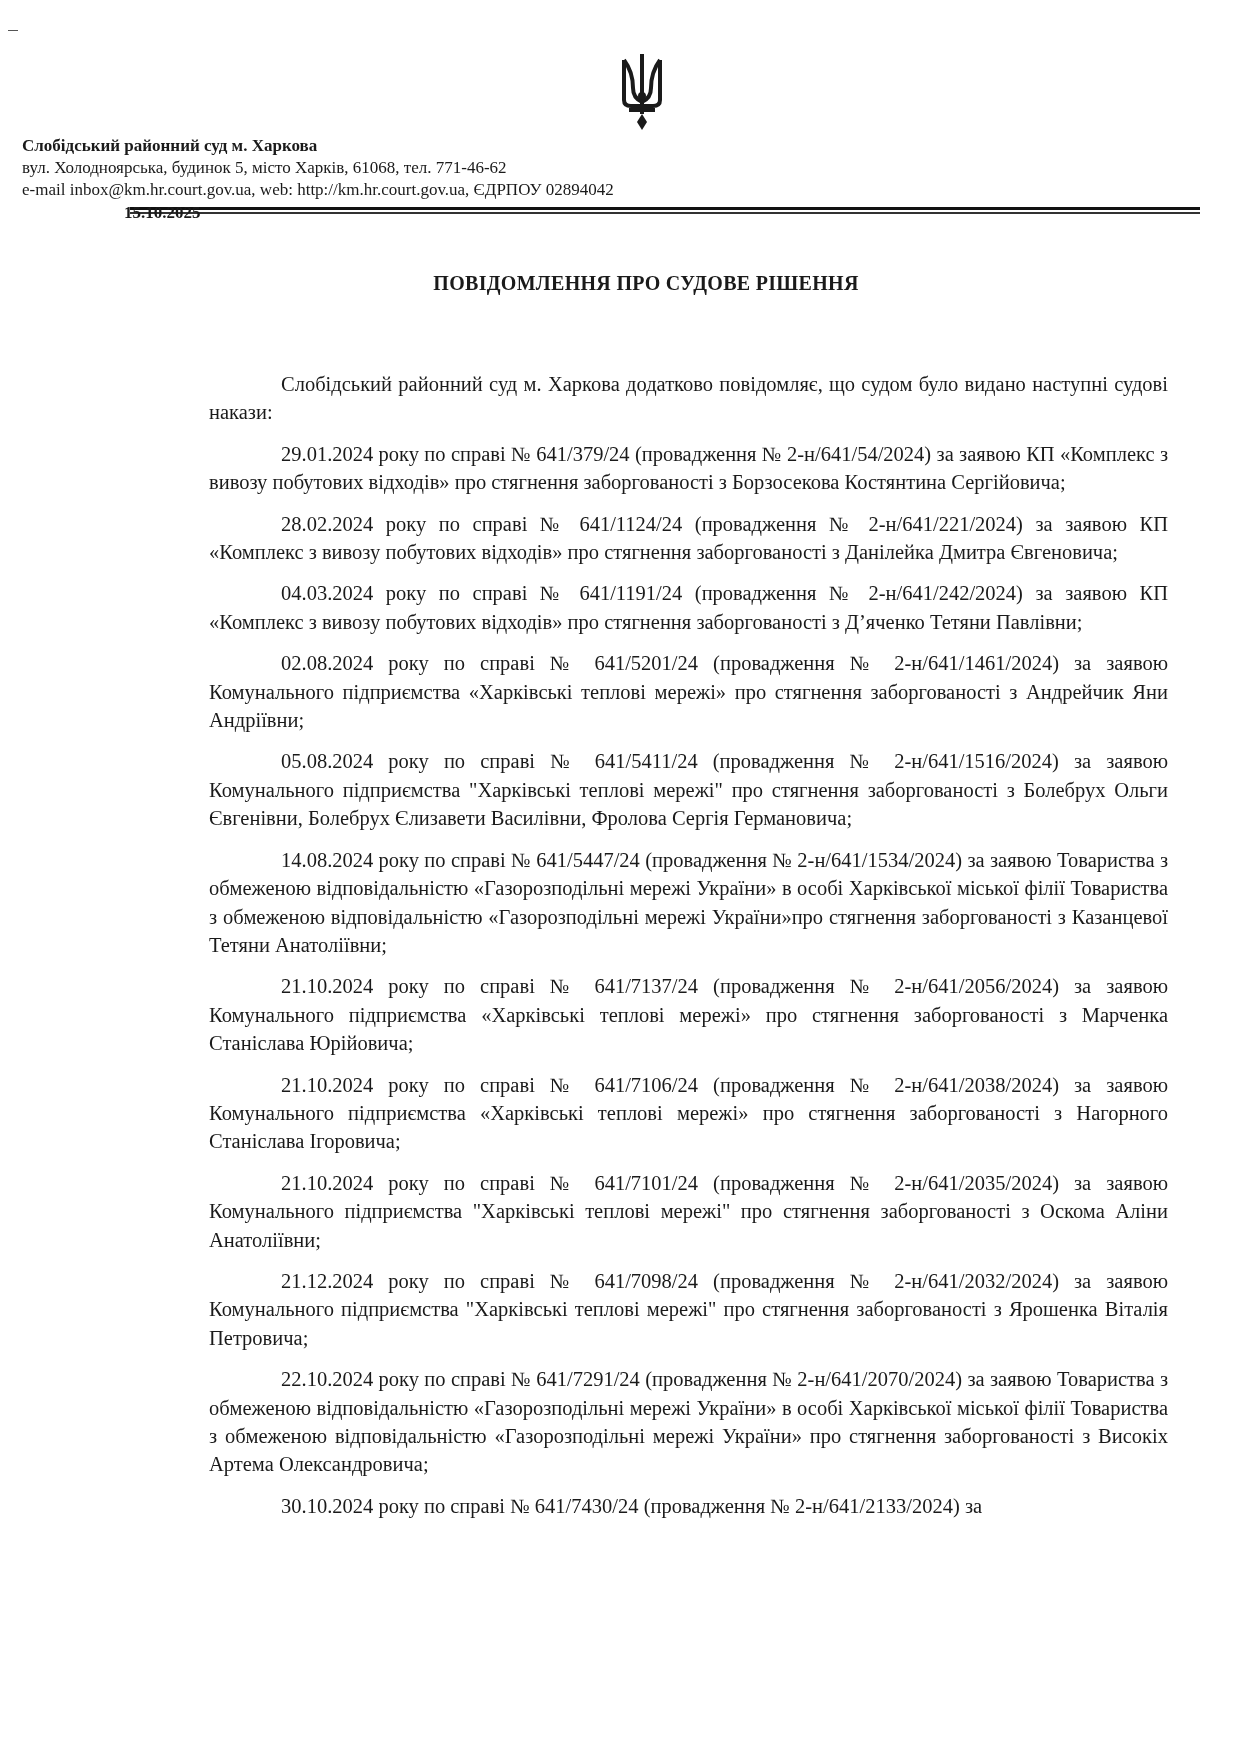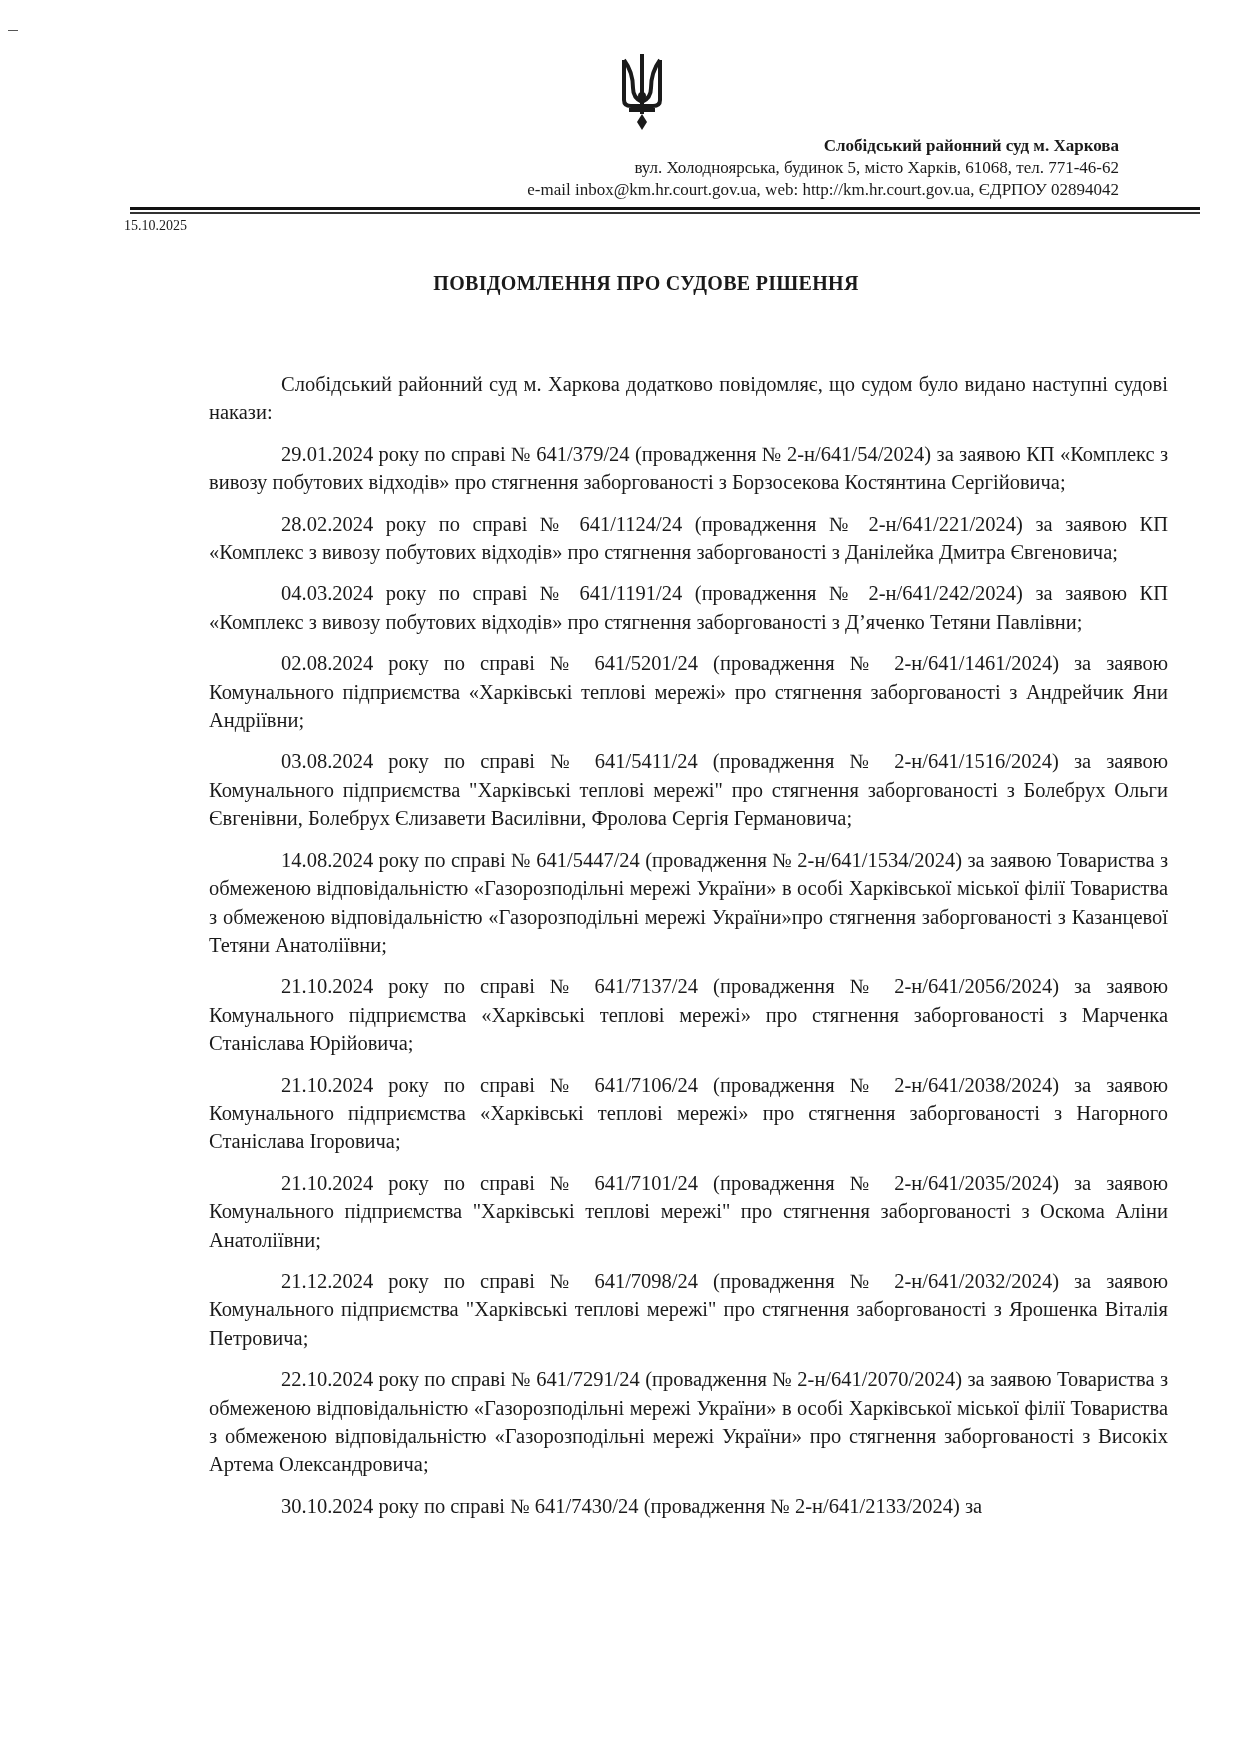--- a/index.html
+++ b/index.html
@@ -2,27 +2,27 @@
 <html><head>
   <meta charset="utf-8">
   <style>
     html, body { margin: 0; padding: 0; background: #ffffff; }
     body {
       width: 1244px; height: 1755px; position: relative; overflow: hidden;
       font-family: "Liberation Serif", "DejaVu Serif", serif; color: #1a1a1a;
     }
     .corner-mark { position: absolute; left: 8px; top: 30px; width: 10px; height: 1px; background: #555; }
     .emblem { position: absolute; left: 619px; top: 52px; width: 46px; height: 78px; }
-    .header-block { position: absolute; left: 0; top: 135px; width: 1097px; text-align: right; }
+    .header-block { position: absolute; left: 0; top: 135px; width: 1097px; text-align: left; }
     .court-name { font-weight: bold; font-size: 17px; line-height: 22px; transform: translateX(22px); }
     .court-address { font-size: 17px; line-height: 22px; transform: translateX(22px); }
     .court-contacts { font-size: 17px; line-height: 22px; transform: translateX(22px); }
     .rule-thick { position: absolute; left: 130px; top: 207px; width: 1070px; height: 3px; background: #111; }
     .rule-thin { position: absolute; left: 130px; top: 212px; width: 1070px; height: 2px; background: #333; }
-    .doc-date { position: absolute; left: 124px; top: 218px; font-weight: normal; font-size: 14px; }
+    .doc-date { position: absolute; left: 124px; top: 203px; font-weight: bold; font-size: 17px; }
     .doc-title { position: absolute; left: 0; width: 1244px; top: 272px; text-align: center; font-weight: bold; font-size: 20px; transform: translateX(24px); letter-spacing: 0.3px; }
     .body-text {
       position: absolute; left: 196px; top: 357px; width: 985px;
       font-size: 20.5px; line-height: 28.4px; text-align: justify;
     }
     .body-text p { margin: 13px; text-indent: 72px; }
   </style>
 </head>
 <body>
 
@@ -53,21 +53,21 @@
 <div class="doc-date">15.10.2025</div>
 
 <div class="doc-title">ПОВІДОМЛЕННЯ ПРО СУДОВЕ РІШЕННЯ</div>
 
 <div class="body-text">
   <p>Слобідський районний суд м. Харкова додатково повідомляє, що судом було видано наступні судові накази:</p>
   <p>29.01.2024 року по справі № 641/379/24 (провадження № 2-н/641/54/2024) за заявою КП «Комплекс з вивозу побутових відходів» про стягнення заборгованості з Борзосекова Костянтина Сергійовича;</p>
   <p>28.02.2024 року по справі № 641/1124/24 (провадження № 2-н/641/221/2024) за заявою КП «Комплекс з вивозу побутових відходів» про стягнення заборгованості з Данілейка Дмитра Євгеновича;</p>
   <p>04.03.2024 року по справі № 641/1191/24 (провадження № 2-н/641/242/2024) за заявою КП «Комплекс з вивозу побутових відходів» про стягнення заборгованості з Д’яченко Тетяни Павлівни;</p>
   <p>02.08.2024 року по справі № 641/5201/24 (провадження № 2-н/641/1461/2024) за заявою Комунального підприємства «Харківські теплові мережі» про стягнення заборгованості з Андрейчик Яни Андріївни;</p>
-  <p>03.08.2024 року по справі № 641/5411/24 (провадження № 2-н/641/1516/2024) за заявою Комунального підприємства "Харківські теплові мережі" про стягнення заборгованості з Болебрух Ольги Євгенівни, Болебрух Єлизавети Василівни, Фролова Сергія Германовича;</p>
+  <p>05.08.2024 року по справі № 641/5411/24 (провадження № 2-н/641/1516/2024) за заявою Комунального підприємства "Харківські теплові мережі" про стягнення заборгованості з Болебрух Ольги Євгенівни, Болебрух Єлизавети Василівни, Фролова Сергія Германовича;</p>
   <p>14.08.2024 року по справі № 641/5447/24 (провадження № 2-н/641/1534/2024) за заявою Товариства з обмеженою відповідальністю «Газорозподільні мережі України» в особі Харківської міської філії Товариства з обмеженою відповідальністю «Газорозподільні мережі України»про стягнення заборгованості з Казанцевої Тетяни Анатоліївни;</p>
   <p>21.10.2024 року по справі № 641/7137/24 (провадження № 2-н/641/2056/2024) за заявою Комунального підприємства «Харківські теплові мережі» про стягнення заборгованості з Марченка Станіслава Юрійовича;</p>
   <p>21.10.2024 року по справі № 641/7106/24 (провадження № 2-н/641/2038/2024) за заявою Комунального підприємства «Харківські теплові мережі» про стягнення заборгованості з Нагорного Станіслава Ігоровича;</p>
   <p>21.10.2024 року по справі № 641/7101/24 (провадження № 2-н/641/2035/2024) за заявою Комунального підприємства "Харківські теплові мережі" про стягнення заборгованості з Оскома Аліни Анатоліївни;</p>
   <p>21.12.2024 року по справі № 641/7098/24 (провадження № 2-н/641/2032/2024) за заявою Комунального підприємства "Харківські теплові мережі" про стягнення заборгованості з Ярошенка Віталія Петровича;</p>
   <p>22.10.2024 року по справі № 641/7291/24 (провадження № 2-н/641/2070/2024) за заявою Товариства з обмеженою відповідальністю «Газорозподільні мережі України» в особі Харківської міської філії Товариства з обмеженою відповідальністю «Газорозподільні мережі України» про стягнення заборгованості з Високіх Артема Олександровича;</p>
   <p>30.10.2024 року по справі № 641/7430/24 (провадження № 2-н/641/2133/2024) за</p>
 </div>
 
 </body></html>

